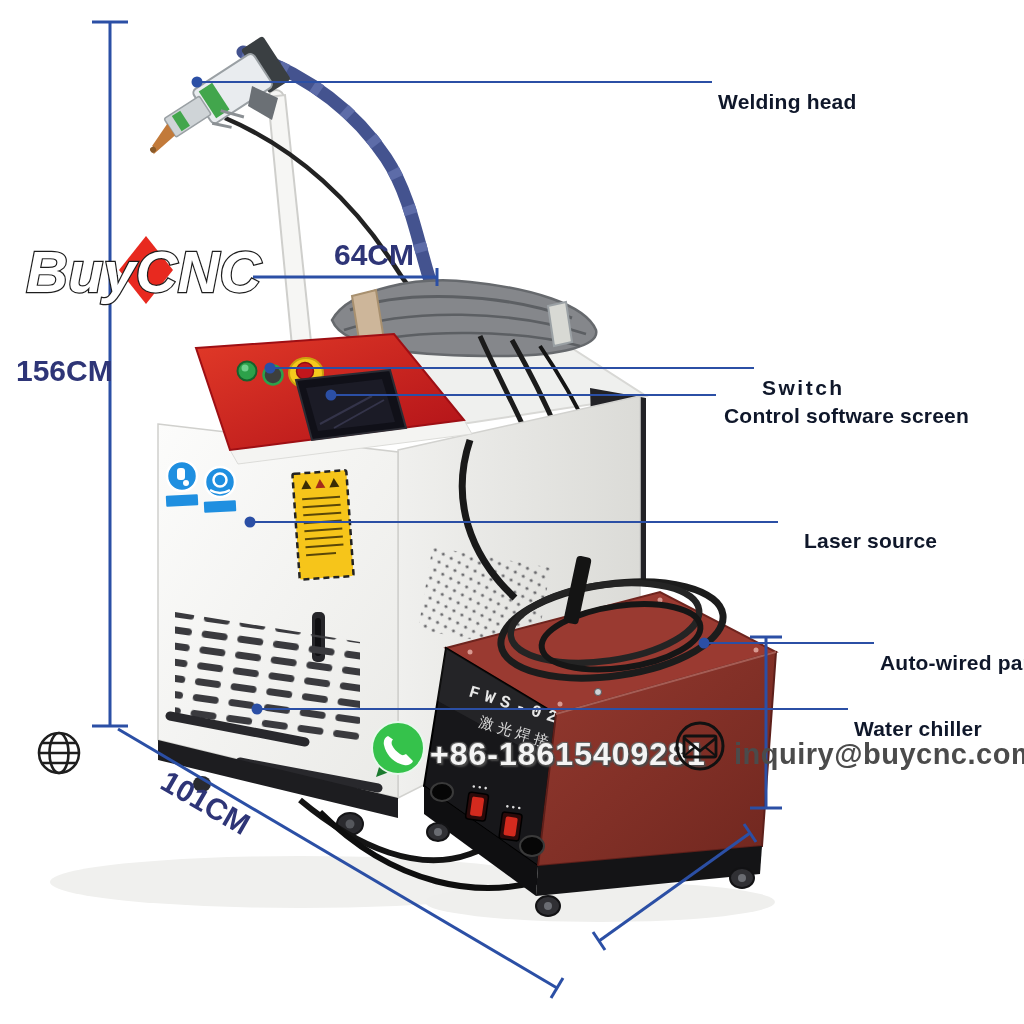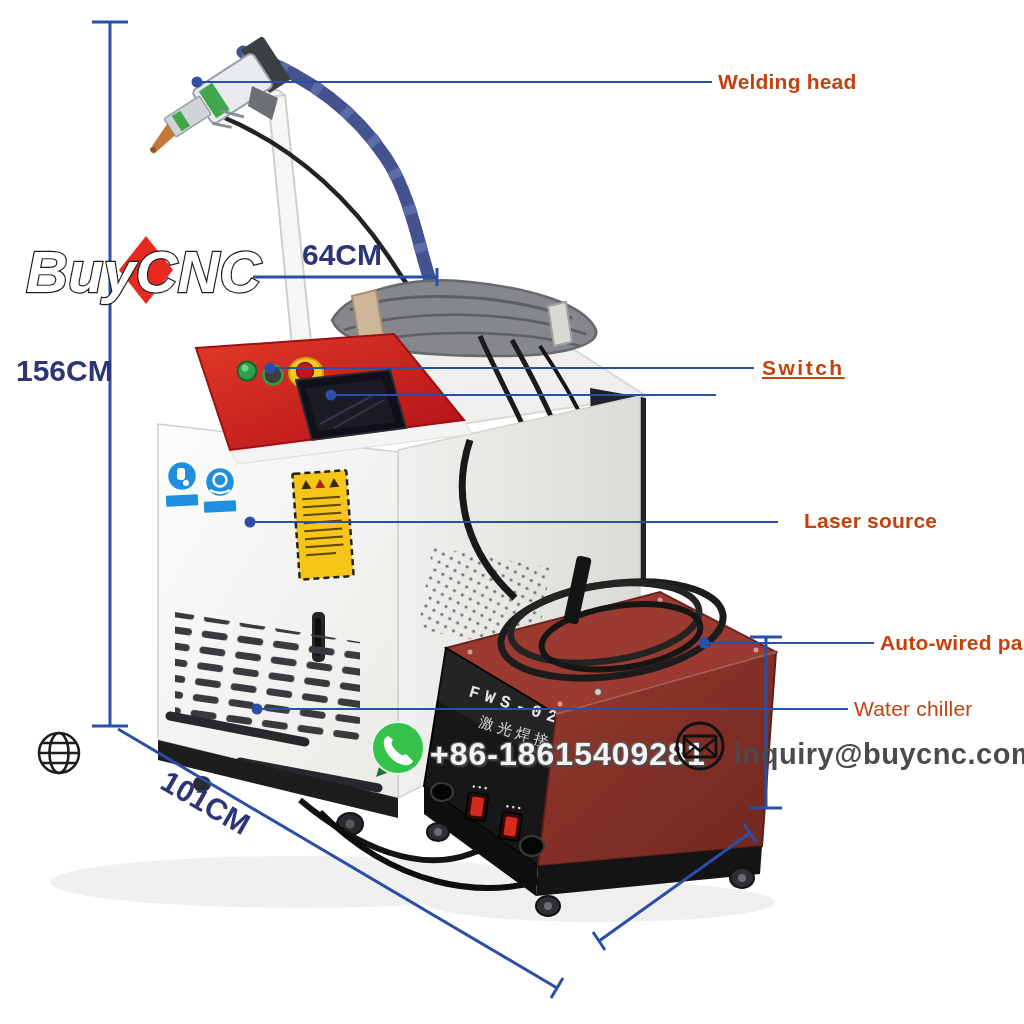--- a/index.html
+++ b/index.html
@@ -2,26 +2,26 @@
 <html><head>
 <meta charset="utf-8">
 <style>
   html,body{margin:0;padding:0;background:#fff;}
   .stage{position:relative;width:1024px;height:1024px;background:#fff;overflow:hidden;
          font-family:"Liberation Sans",sans-serif;}
   .stage svg{display:block;}
   #machine-art{position:absolute;left:0;top:0;z-index:1;}
   #annotation-art{position:absolute;left:0;top:0;z-index:2;}
   #brand-logo{position:absolute;left:20px;top:222px;z-index:3;}
-  .anno-label{position:absolute;z-index:3;color:#c2410c;font-weight:600;font-size:21px;
-              white-space:nowrap;letter-spacing:.2px;}
+  .anno-label{position:absolute;z-index:3;color:#0f172a;font-weight:600;font-size:21px;
+              white-space:nowrap;letter-spacing:.2px;margin-top:20px;}
   .dim-label{position:absolute;z-index:3;color:#2e3577;font-weight:700;font-size:30px;
              white-space:nowrap;}
   .rot-dim{transform:rotate(30deg);transform-origin:left top;}
-  .ls-wide{letter-spacing:2.5px;text-decoration:underline;}
+  .ls-wide{letter-spacing:2.5px;}
   .contact-item{position:absolute;z-index:4;display:flex;align-items:center;white-space:nowrap;}
   .website-text{font-size:31px;font-weight:700;color:#565656;letter-spacing:.5px;}
   .phone-text{font-size:32px;font-weight:700;color:#f4f4f4;letter-spacing:1px;
       text-shadow:2px 2px 2px #4a4a4a,-1px -1px 1px #6a6a6a,1px -1px 1px #5a5a5a,-1px 1px 1px #5a5a5a;}
   .email-text{font-size:29px;font-weight:600;color:#4b4b4b;letter-spacing:.5px;}
 </style>
 </head>
 <body>
 
 <div class="stage">
@@ -266,28 +266,29 @@
         <circle cx="257" cy="709" r="5.5" stroke="none"></circle>
     </g>
   </svg>
 
   <svg id="brand-logo" width="280" height="96" viewBox="0 0 280 96">
     <polygon points="126,14 153,48 126,82 99,48" fill="#e8291f"></polygon>
     <text x="6" y="70" font-size="58" font-style="italic" font-weight="bold" font-family="Liberation Sans, sans-serif" fill="#ffffff" stroke="#1d1d1d" stroke-width="2.4" paint-order="stroke fill" letter-spacing="0">BuyCNC</text>
   </svg>
 
   <div class="dim-label" style="left:16px;top:354px;text-align:right;">156CM</div>
-  <div class="dim-label" style="left:302px;top:238px;">64CM</div>
+  <div class="dim-label" style="left:302px;top:238px;padding-left:32px;">64CM</div>
   <div class="dim-label rot-dim" style="left:172px;top:764px;">101CM</div>
 
   <div class="anno-label" style="left:718px;top:70px;">Welding head</div>
   <div class="anno-label ls-wide" style="left:762px;top:356px;">Switch</div>
+  <div class="anno-label" style="left:724px;top:384px;">Control software screen</div>
   <div class="anno-label" style="left:804px;top:509px;">Laser source</div>
   <div class="anno-label" style="left:880px;top:631px;font-weight:700;">Auto-wired parts</div>
-  <div class="anno-label" style="left:854px;top:697px;font-weight:400;">Water chiller</div>
+  <div class="anno-label" style="left:854px;top:697px;font-weight:700;">Water chiller</div>
 
   <div class="contact-item" style="left:36px;top:730px;">
     <svg width="46" height="46" viewBox="0 0 46 46" fill="none" stroke="#1e1e1e" stroke-width="2.6">
       <circle cx="23" cy="23" r="20"></circle>
       <ellipse cx="23" cy="23" rx="9.5" ry="20"></ellipse>
       <line x1="3" y1="23" x2="43" y2="23"></line>
       <line x1="6" y1="13" x2="40" y2="13"></line>
       <line x1="6" y1="33" x2="40" y2="33"></line>
     </svg>
   </div>

